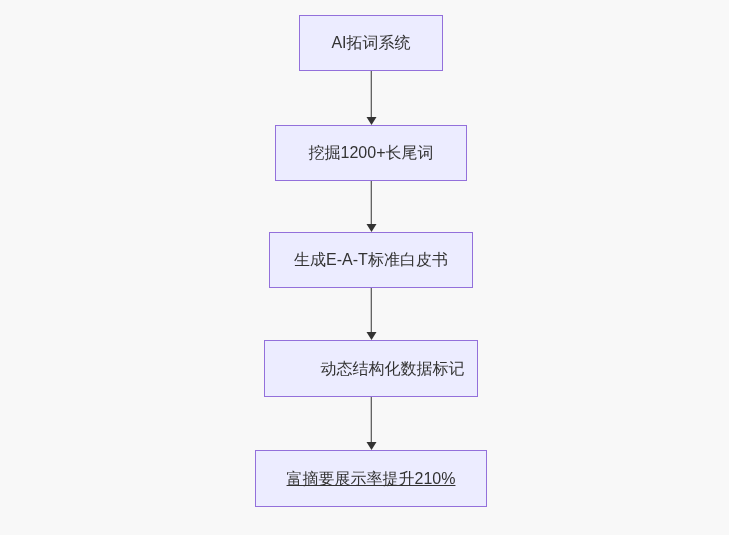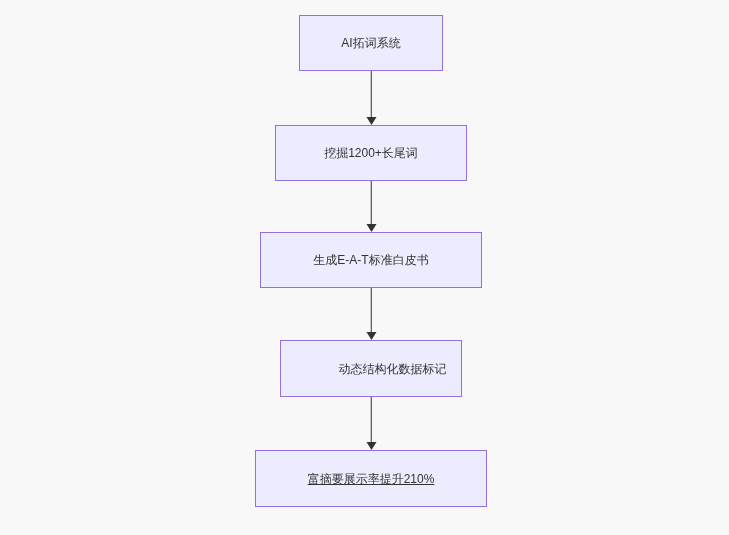--- a/index.html
+++ b/index.html
@@ -21,28 +21,28 @@
     left: 371px;
     transform: translateX(-50%);
     box-sizing: border-box;
     height: 56px;
     background: #ECECFF;
     border: 1px solid #9370DB;
     display: flex;
     align-items: center;
     justify-content: center;
     color: #333333;
-    font-size: 12px;
+    font-size: 16px;
     line-height: 1;
     white-space: nowrap;
   }
   .node-1 { top: 15px;  width: 144px; }
   .node-2 { top: 125px; width: 192px; text-align: right; }
-  .node-3 { top: 232px; width: 222px; }
-  .node-4 { top: 340px; width: 182px; height: 57px; padding-left: 43px; }
+  .node-3 { top: 232px; width: 204px; }
+  .node-4 { top: 340px; width: 214px; height: 57px; padding-left: 43px; }
   .node-5 { top: 450px; width: 232px; height: 57px; text-decoration: underline; }
 
   
   .edge {
     position: absolute;
     left: 371px;
     transform: translateX(-50%);
     width: 11px;
   }
   .edge-1 { top: 71px;  height: 54px; }

